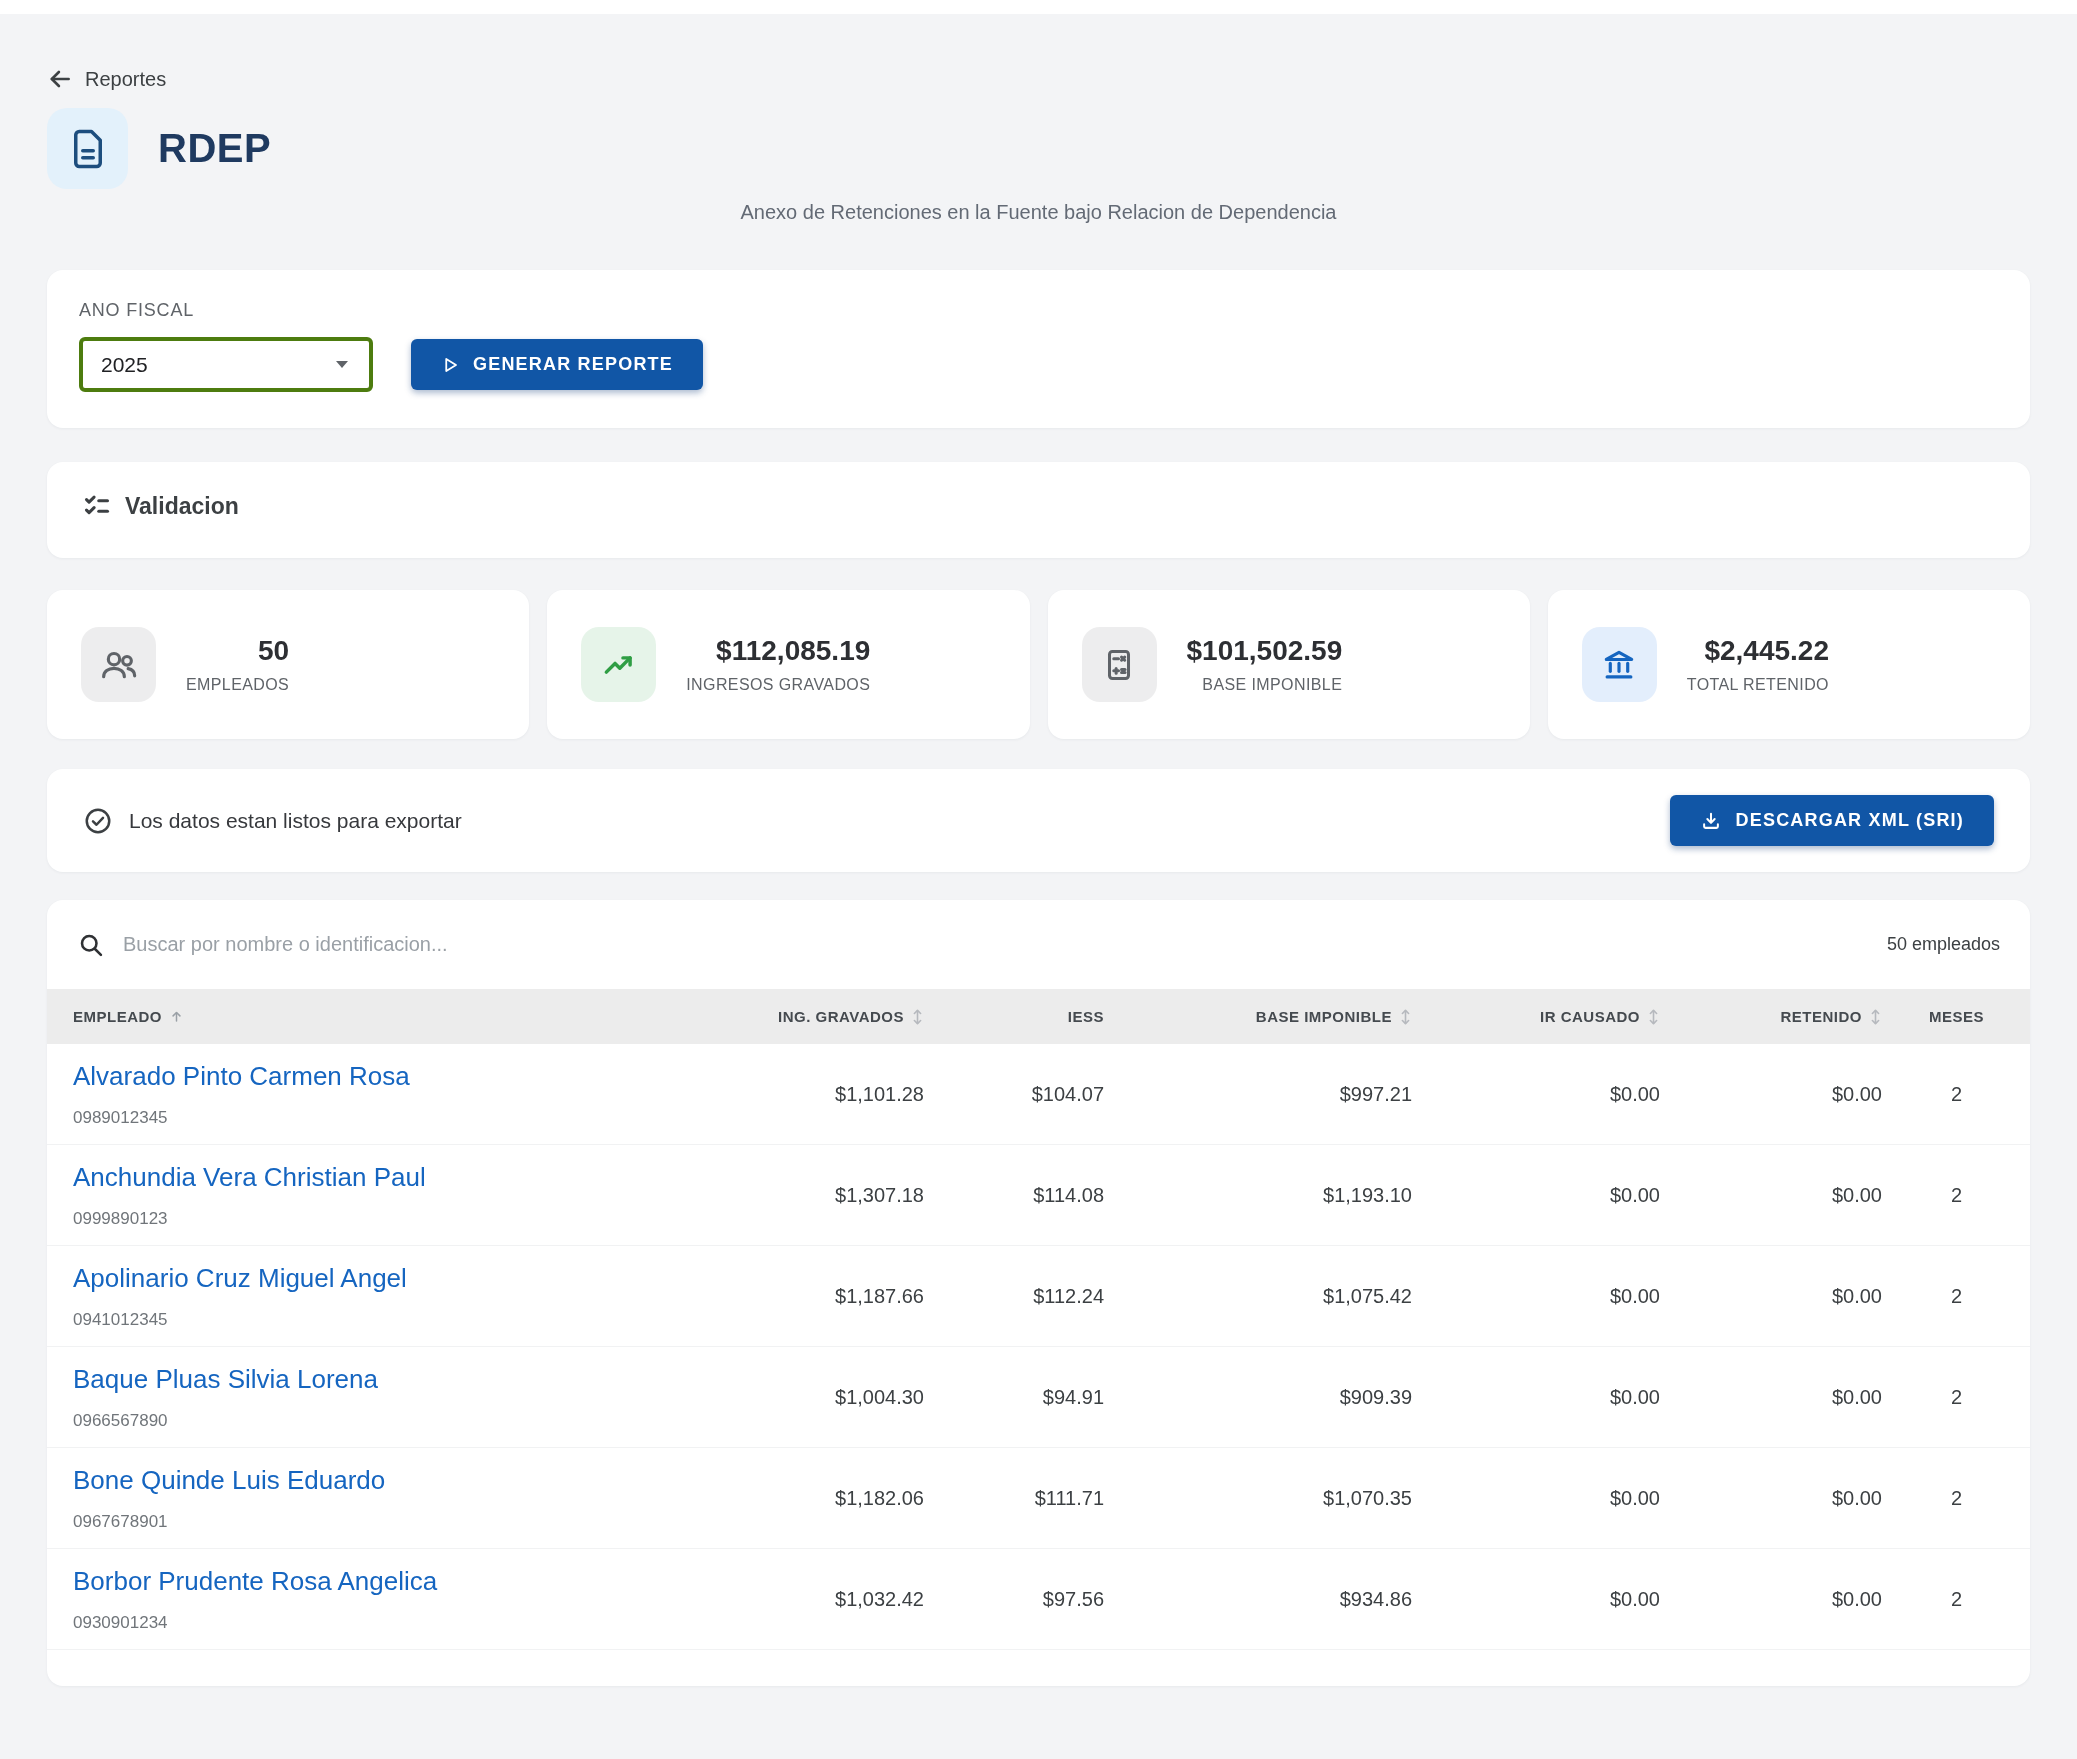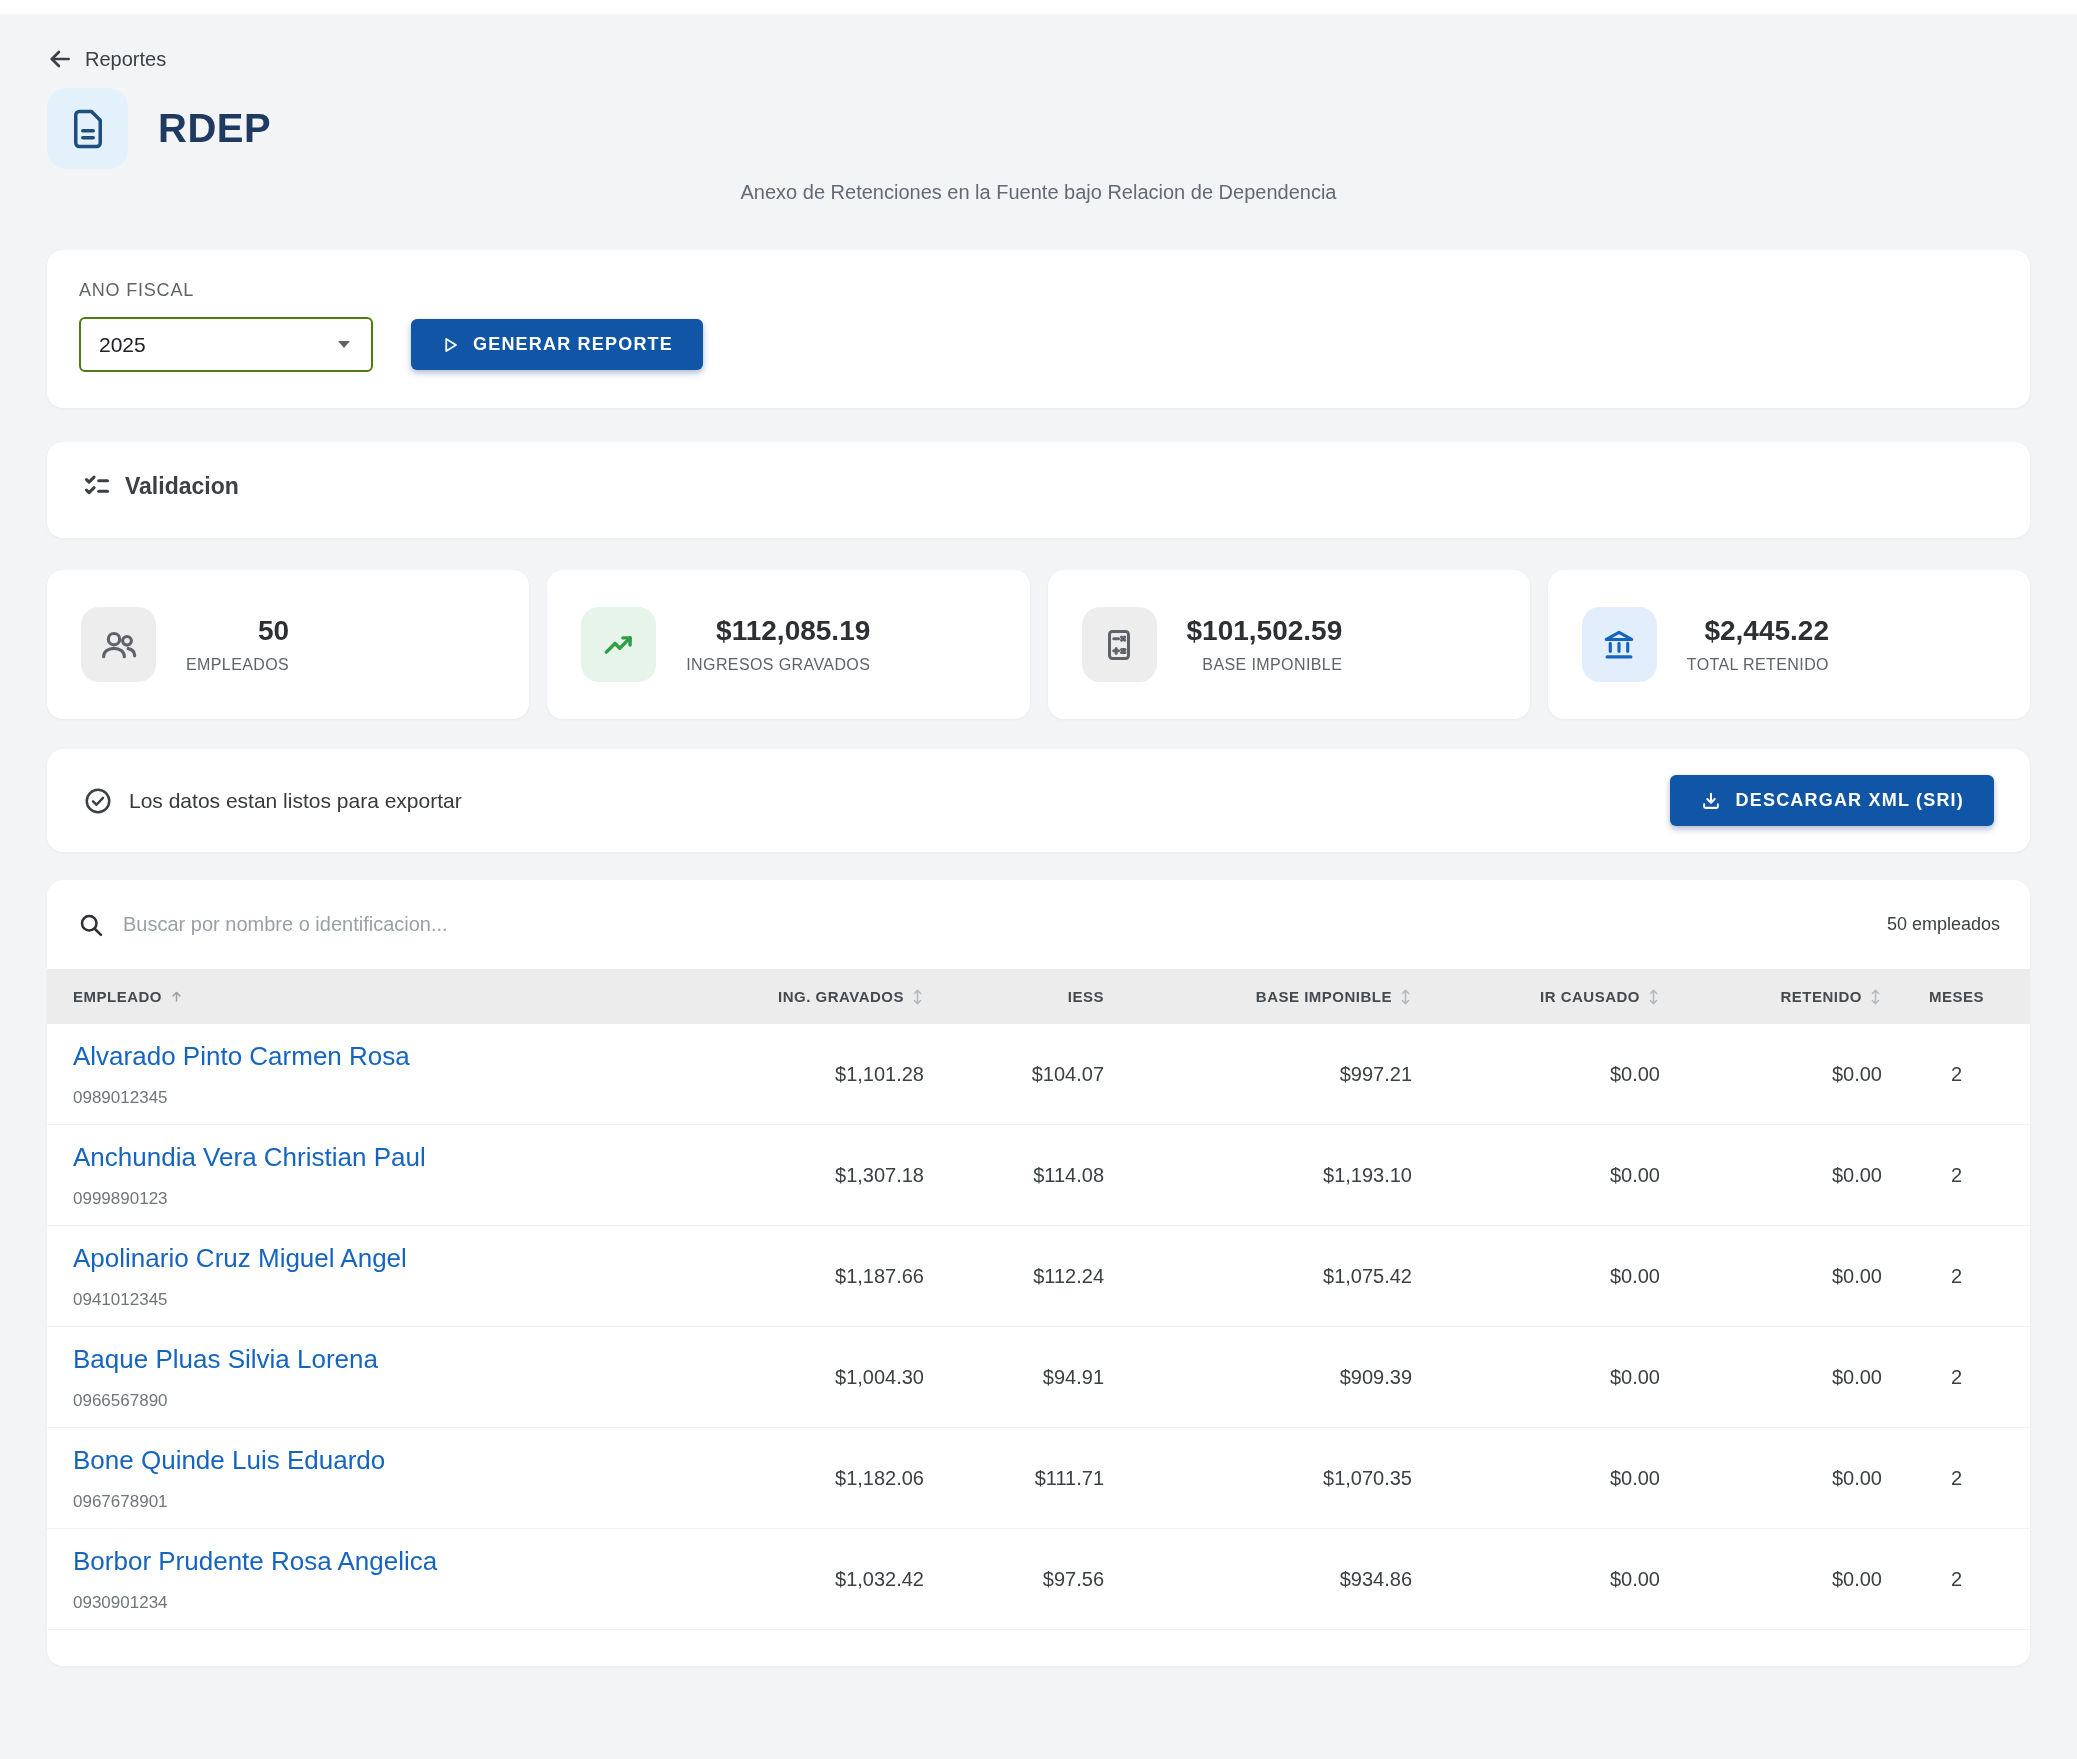--- a/index.html
+++ b/index.html
@@ -7,36 +7,36 @@
     width: 2077px; height: 1759px;
     font-family: "Liberation Sans", sans-serif;
     background: #ffffff;
     overflow: hidden;
   }
   .canvas { width: 2077px; height: 1759px; background: #f3f4f6; position: relative; }
   .top-strip { height: 14px; background: #ffffff; }
   .page { padding: 0 47px; }
 
   
-  .back-row { display: flex; align-items: center; gap: 12px; margin-top: 32px; cursor: pointer; width: max-content; }
+  .back-row { display: flex; align-items: center; gap: 12px; margin-top: 52px; cursor: pointer; width: max-content; }
   .back-row span { font-size: 20px; color: #3c4043; }
 
   
   .header-row { display: flex; align-items: center; margin-top: 16px; }
   .title-tile { width: 81px; height: 81px; border-radius: 20px; background: #e3f1fb; display: flex; align-items: center; justify-content: center; }
   .page-title { font-size: 40px; font-weight: 800; color: #1f3a60; margin-left: 30px; letter-spacing: 0.5px; }
   .subtitle { text-align: center; font-size: 20px; color: #636a75; margin-top: 12px; }
 
   
   .card { background: #ffffff; border-radius: 16px; box-shadow: 0 1px 3px rgba(25,35,55,0.05); }
 
   .controls-card { margin-top: 46px; padding: 30px 32px 36px 32px; }
   .field-label { font-size: 18px; letter-spacing: 0.8px; color: #5f6368; }
   .controls-row { display: flex; align-items: center; gap: 38px; margin-top: 16px; }
-  .select-box { width: 294px; height: 55px; border: 2px solid #4d7c0f; border-radius: 6px; background: #fff;
+  .select-box { width: 294px; height: 55px; border: 4px solid #4d7c0f; border-radius: 6px; background: #fff;
     display: flex; align-items: center; justify-content: space-between; padding: 0 20px 0 18px; cursor: pointer; }
   .select-box .val { font-size: 21px; color: #202124; }
   .btn-primary { display: inline-flex; align-items: center; gap: 14px; background: #1156a6; color: #fff;
     border: none; border-radius: 6px; height: 51px; padding: 0 30px; font-family: inherit;
     font-size: 18px; font-weight: 700; letter-spacing: 1.2px; cursor: pointer;
     box-shadow: 0 3px 6px rgba(20,60,120,0.35); }
 
   .validation-card { margin-top: 34px; padding: 30px 36px 38px 36px; }
   .validation-title { display: flex; align-items: center; gap: 14px; }
   .validation-title span { font-size: 23px; font-weight: 700; color: #3c4043; }

